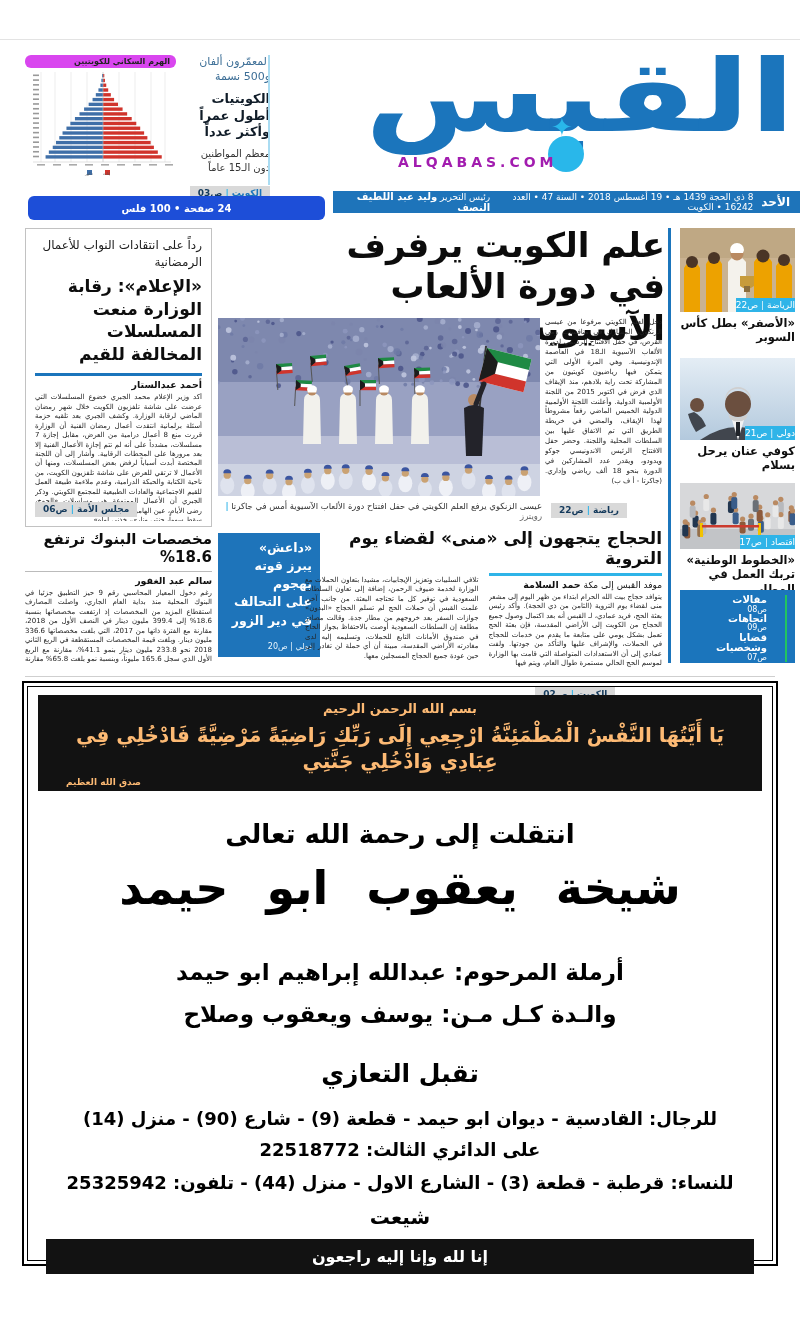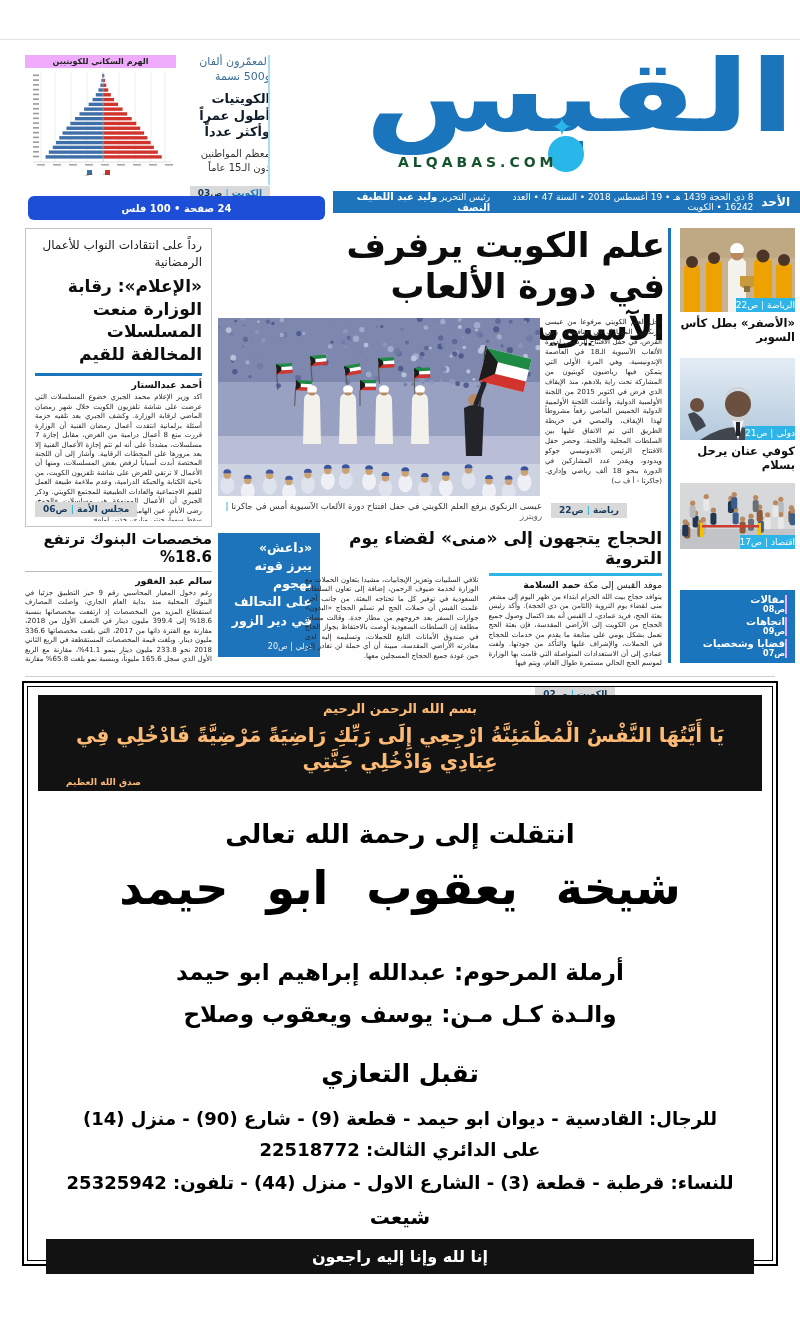--- a/index.html
+++ b/index.html
@@ -7,30 +7,30 @@
   .page{position:relative;width:800px;height:1326px;background:#fff;overflow:hidden;
         font-family:"DejaVu Sans","Liberation Sans",sans-serif;direction:rtl;}
   .topline{position:absolute;top:39px;left:0;width:800px;height:1px;background:#e3e3e3;}
 
   
   .logo-box{position:absolute;top:44px;left:370px;width:425px;height:142px;text-align:right;}
   .logo-word{font-size:100px;font-weight:bold;color:#1b75bc;line-height:1.05;
              transform:scaleX(1.32);transform-origin:right center;letter-spacing:0;}
   .logo-dot{position:absolute;left:178px;bottom:14px;width:36px;height:36px;border-radius:50%;background:#29b7ea;}
   .logo-spark{position:absolute;left:181px;bottom:46px;color:#29b7ea;font-size:26px;line-height:1;}
-  .logo-site{position:absolute;left:28px;bottom:16px;color:#14532d;font-weight:bold;
+  .logo-site{position:absolute;left:28px;bottom:16px;color:#a21caf;font-weight:bold;
              font-size:14px;letter-spacing:4px;direction:ltr;}
 
   .feature{position:absolute;top:55px;left:25px;width:245px;height:133px;display:flex;gap:6px;}
   .feature-txt{width:88px;text-align:right;}
   .feature-kicker{font-size:11px;color:#3c6e96;line-height:1.35;}
   .feature-title{font-size:13px;font-weight:bold;color:#101c28;line-height:1.3;margin-top:6px;}
   .feature-sub{font-size:10px;color:#333;line-height:1.35;margin-top:6px;}
   .chartwrap{width:151px;}
-  .chart-title{background:#f0abfc;color:#222;font-size:8px;font-weight:bold;padding:2px 6px;text-align:center;}
+  .chart-title{background:#d946ef;color:#222;font-size:8px;font-weight:bold;padding:2px 6px;border-radius:6px;}
   .vrule-cyan{position:absolute;top:55px;left:268px;width:2px;height:130px;background:#aadcf2;}
 
   .datebar{position:absolute;top:191px;left:333px;width:467px;height:22px;background:#1e74ba;color:#fff;
            display:flex;align-items:center;justify-content:space-between;padding:0 10px;}
   .datebar .day{font-weight:bold;font-size:12px;margin-left:8px;}
   .datebar .dline{font-size:9px;}
   .datebar .editor{font-size:9px;}
   .datebar .editor b{font-size:10px;}
   .pricebar{position:absolute;top:196px;left:28px;width:297px;height:24px;background:#1d4ed8;color:#fff;
             font-size:10px;display:flex;align-items:center;justify-content:center;font-weight:bold;border-radius:6px;}
@@ -54,23 +54,23 @@
   .caption .credit{color:#666;}
   .caption .sep{color:#2fb4e8;font-weight:bold;}
 
   
   .side-rule{position:absolute;top:228px;left:668px;width:3px;height:435px;background:#1b75bc;}
   .side-item{position:absolute;left:680px;width:115px;}
   .side-photo{position:relative;width:115px;}
   .side-title{font-size:11.5px;font-weight:bold;color:#0e0e0e;line-height:1.25;margin-top:4px;text-align:right;}
   .index-box{position:absolute;top:590px;left:680px;width:115px;height:73px;background:#1b75bc;color:#fff;
              padding:5px 8px;display:flex;flex-direction:column;justify-content:space-between;}
-  .index-row{border-right:2px solid #f0abfc;padding-right:0;line-height:1.05;}
+  .index-row{border-right:2px solid #22c55e;padding-right:18px;line-height:1.05;}
   .index-row .lbl{font-size:10px;font-weight:bold;display:block;}
-  .index-row .pg{font-size:8px;display:block;font-weight:bold;}
+  .index-row .pg{font-size:8px;display:block;}
 
   
   .media-box{position:absolute;top:228px;left:25px;width:187px;height:299px;border:1px solid #c2c2c2;
              padding:8px 9px;overflow:hidden;}
   .media-kicker{font-size:12px;color:#222;text-align:right;line-height:1.4;}
   .media-head{font-size:17px;font-weight:bold;color:#0d0d0d;text-align:left;line-height:1.35;margin-top:4px;
               direction:rtl;text-align:right;}
   .byline-rule{height:3px;background:#1b75bc;margin:7px 0 3px;}
   .byline{font-size:9.5px;font-weight:bold;color:#111;}
   .small-body{font-size:7px;line-height:1.35;text-align:justify;color:#222;margin-top:3px;}
@@ -661,20 +661,21 @@
             <circle cx="95.52693925170551" cy="19.754910022139043" r="2.6" fill="#b98a62"></circle>
             <rect x="51.246511489733365" y="14.03234762234257" width="6" height="12" rx="2" fill="#3a5d8a"></rect>
             <circle cx="54.246511489733365" cy="11.53234762234257" r="2.6" fill="#b98a62"></circle>
           </g>
         <rect x="20" y="40" width="3" height="14" fill="#f2c200"></rect>
         <rect x="78" y="40" width="3" height="14" fill="#f2c200"></rect>
         <rect x="22" y="42" width="57" height="2.5" fill="#cc3b2e"></rect>
       </svg>
       <span class="ctag"><span>اقتصاد</span><span class="sep">|</span><span>ص17</span></span>
     </div>
+    <div class="side-title">«الخطوط الوطنية» تربك العمل في المطار</div>
   </div>
 
   <div class="index-box">
     <div class="index-row">
       <span class="lbl">مقالات</span>
         <span class="pg">ص08</span>
     </div>
     <div class="index-row">
       <span class="lbl">اتجاهات</span>
         <span class="pg">ص09</span>

